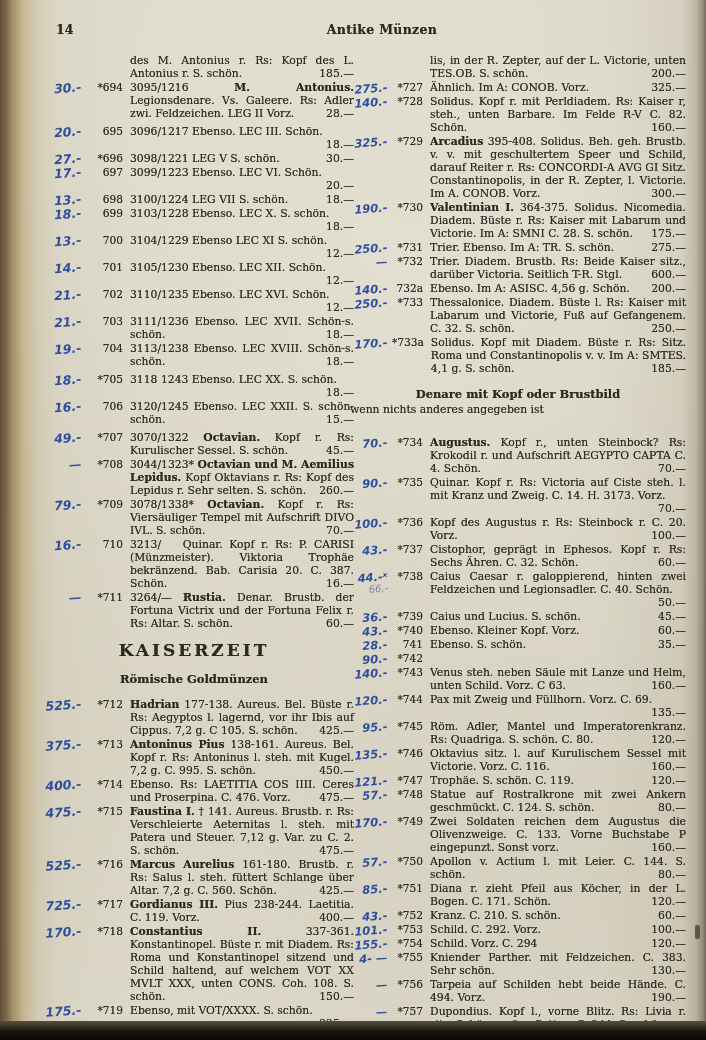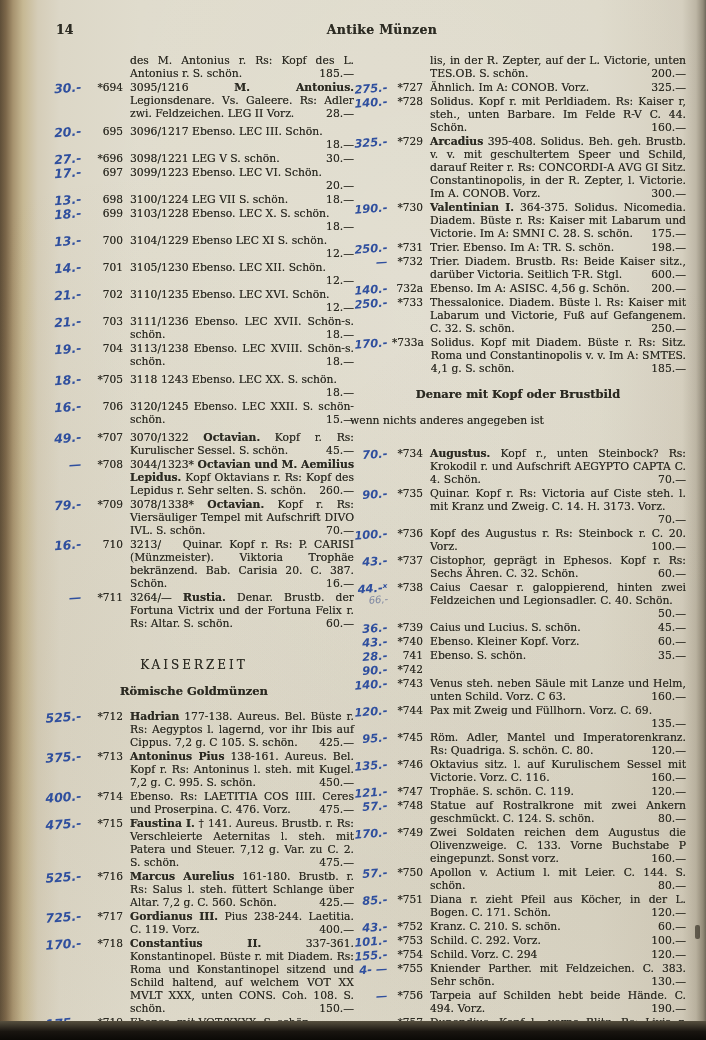--- a/index.html
+++ b/index.html
@@ -28,24 +28,24 @@
     font-size:12.5px;line-height:12px;transform:rotate(-4deg);transform-origin:100% 0;}
   .col.right .note{flex:0 0 42px;font-size:11.5px;}
   .note .n2{display:block;color:#7f88a2;font-size:10px;font-weight:normal;}
   .lot{flex:0 0 44px;text-align:right;padding-right:7px;box-sizing:border-box;
     font-size:10.6px;line-height:13px;color:#2b2a22;white-space:nowrap;}
   .col.right .lot{flex:0 0 38px;}
   .desc{flex:1;font-size:10.8px;line-height:13px;color:#2b2a22;text-align:justify;}
   .desc,.lot,.pagenum,.pagetitle,.h1,.h2,.h3{text-shadow:0 0 .5px rgba(43,42,34,.65);}
   .desc .b{font-weight:bold;margin-top:32px;}
   .price{float:right;padding-left:8px;}
-  .h1{text-align:center;font-weight:normal;letter-spacing:3px;font-size:12px;
-      margin:28px 0 12px;color:#2b2a22;}
+  .h1{text-align:center;font-weight:bold;letter-spacing:3px;font-size:17px;
+      margin:10px 0 12px;color:#2b2a22;}
   .h2{text-align:center;font-weight:bold;font-size:11.5px;margin:0 0 12px;color:#2b2a22;}
-  .col.right .h2{margin:12px 0 13px;}
+  .col.right .h2{margin:12px 0 2px;}
   .h3{text-align:left;font-size:10.8px;margin:0 0 20px;color:#2b2a22;}
 </style>
 </head>
 <body>
 
 <div id="shot">
   <div class="paper"></div>
   <div class="pagenum">14</div>
   <div class="pagetitle">Antike Münzen</div>
   <div class="col left">
@@ -194,36 +194,36 @@
         <span class="desc"><span>lis, in der R. Zepter, auf der L. Victorie, unten TES.OB. S. schön.</span><span class="price">200.—</span></span>
       </div>
       <div class="entry">
         <span class="note"><span>275.-</span></span>
         <span class="lot">*727</span>
         <span class="desc"><span>Ähnlich. Im A: CONOB. Vorz.</span><span class="price">325.—</span></span>
       </div>
       <div class="entry">
         <span class="note"><span>140.-</span></span>
         <span class="lot">*728</span>
-        <span class="desc"><span>Solidus. Kopf r. mit Perldiadem. Rs: Kaiser r, steh., unten Barbare. Im Felde R-V C. 44. Schön.</span><span class="price">160.—</span></span>
+        <span class="desc"><span>Solidus. Kopf r. mit Perldiadem. Rs: Kaiser r, steh., unten Barbare. Im Felde R-V C. 82. Schön.</span><span class="price">160.—</span></span>
       </div>
       <div class="entry">
         <span class="note"><span>325.-</span></span>
         <span class="lot">*729</span>
         <span class="desc"><span class="b">Arcadius</span><span> 395-408. Solidus. Beh. geh. Brustb. v. v. mit geschultertem Speer und Schild, darauf Reiter r. Rs: CONCORDI-A AVG GI Sitz. Constantinopolis, in der R. Zepter, l. Victorie. Im A. CONOB. Vorz.</span><span class="price">300.—</span></span>
       </div>
       <div class="entry">
         <span class="note"><span>190.-</span></span>
         <span class="lot">*730</span>
         <span class="desc"><span class="b">Valentinian I.</span><span> 364-375. Solidus. Nicomedia. Diadem. Büste r. Rs: Kaiser mit Labarum und Victorie. Im A: SMNI C. 28. S. schön.</span><span class="price">175.—</span></span>
       </div>
       <div class="entry">
         <span class="note"><span>250.-</span></span>
         <span class="lot">*731</span>
-        <span class="desc"><span>Trier. Ebenso. Im A: TR. S. schön.</span><span class="price">198.—</span></span>
+        <span class="desc"><span>Trier. Ebenso. Im A: TR. S. schön.</span><span class="price">275.—</span></span>
       </div>
       <div class="entry">
         <span class="note"><span>—</span></span>
         <span class="lot">*732</span>
         <span class="desc"><span>Trier. Diadem. Brustb. Rs: Beide Kaiser sitz., darüber Victoria. Seitlich T-R. Stgl.</span><span class="price">600.—</span></span>
       </div>
       <div class="entry">
         <span class="note"><span>140.-</span></span>
         <span class="lot">732a</span>
         <span class="desc"><span>Ebenso. Im A: ASISC. 4,56 g. Schön.</span><span class="price">200.—</span></span>

